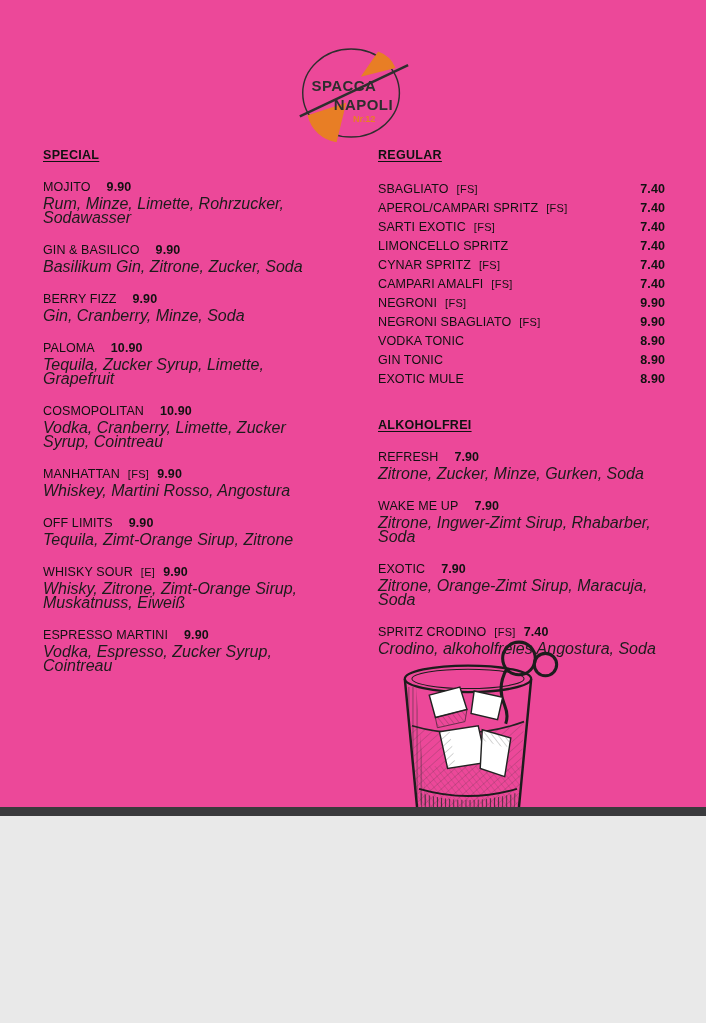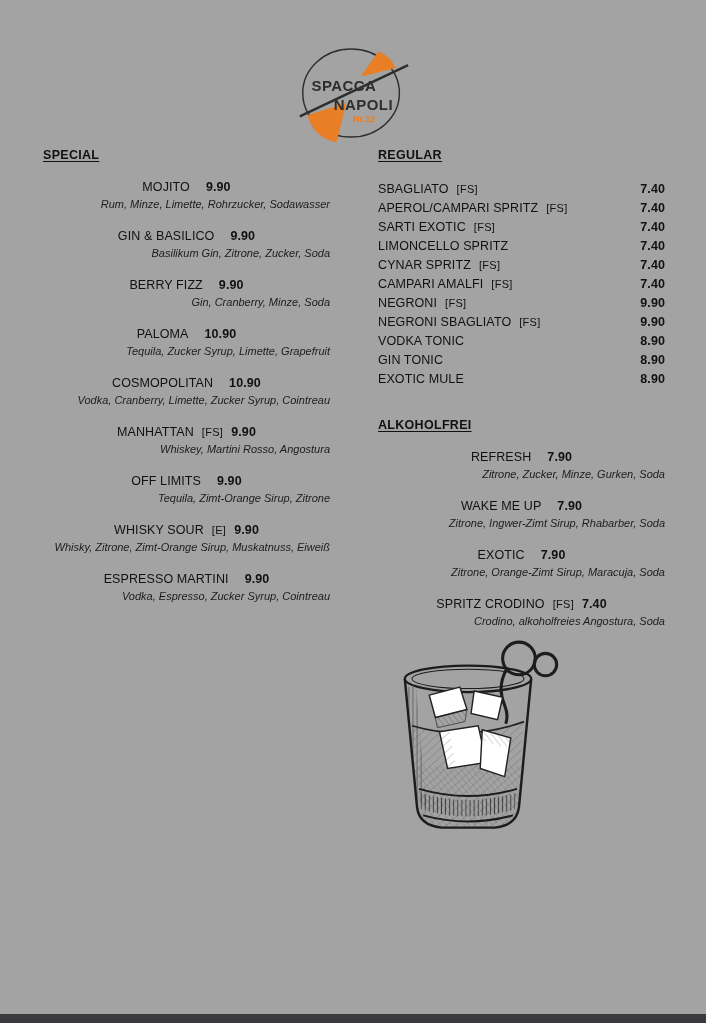--- a/index.html
+++ b/index.html
@@ -1,22 +1,22 @@
 <!DOCTYPE html>
 <html><head>
 <meta charset="utf-8">
 <style>
   * { box-sizing: border-box; }
   html, body { margin: 0; padding: 0; background: #e9e9e9; }
   .page {
     position: relative;
     width: 706px;
-    height: 1023px;
+    height: 816px;
     margin: 0 auto;
-    background: #a3a3a3;
+    background: #ec4899;
     font-family: "Liberation Sans", sans-serif;
     color: #111;
     overflow: hidden;
   }
   .logo-wrap {
     position: absolute;
     top: 44px;
     left: 50%;
     transform: translateX(-50%);
     width: 116px;
@@ -36,36 +36,35 @@
     font-size: 12.5px;
     font-weight: bold;
     letter-spacing: 0.3px;
     text-decoration: underline;
     text-underline-offset: 2px;
   }
   .sec-title.alkoholfrei { margin-top: 29px; }
   .item { margin-bottom: 18px; }
   .row {
     display: flex;
-    justify-content: center;
+    justify-content: flex-start;
     align-items: baseline;
     font-size: 12.5px;
     line-height: 15px;
     letter-spacing: 0.1px;
   }
   .nm { padding-right: 8px; }
   .tag { font-size: 11px; letter-spacing: 0.3px; margin-left: 8px; }
   .pr { font-weight: bold; white-space: nowrap; }
   .ds {
     font-style: italic;
-    font-size: 11px;
+    font-size: 16px;
     line-height: 14px;
     margin-top: 2px;
     color: #1c1c1c;
-    text-align: right;
   }
   .rrow {
     display: flex;
     justify-content: space-between;
     align-items: baseline;
     font-size: 12.5px;
     line-height: 19px;
     letter-spacing: 0.1px;
   }
   .illustration {

